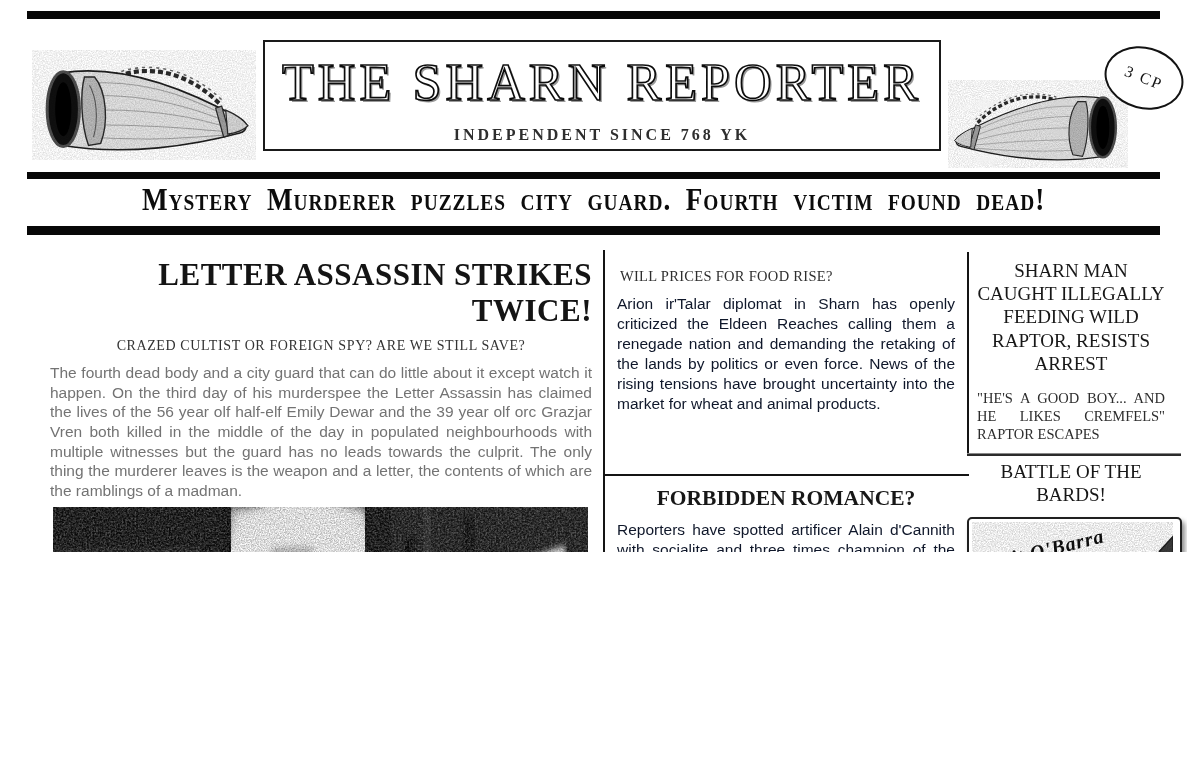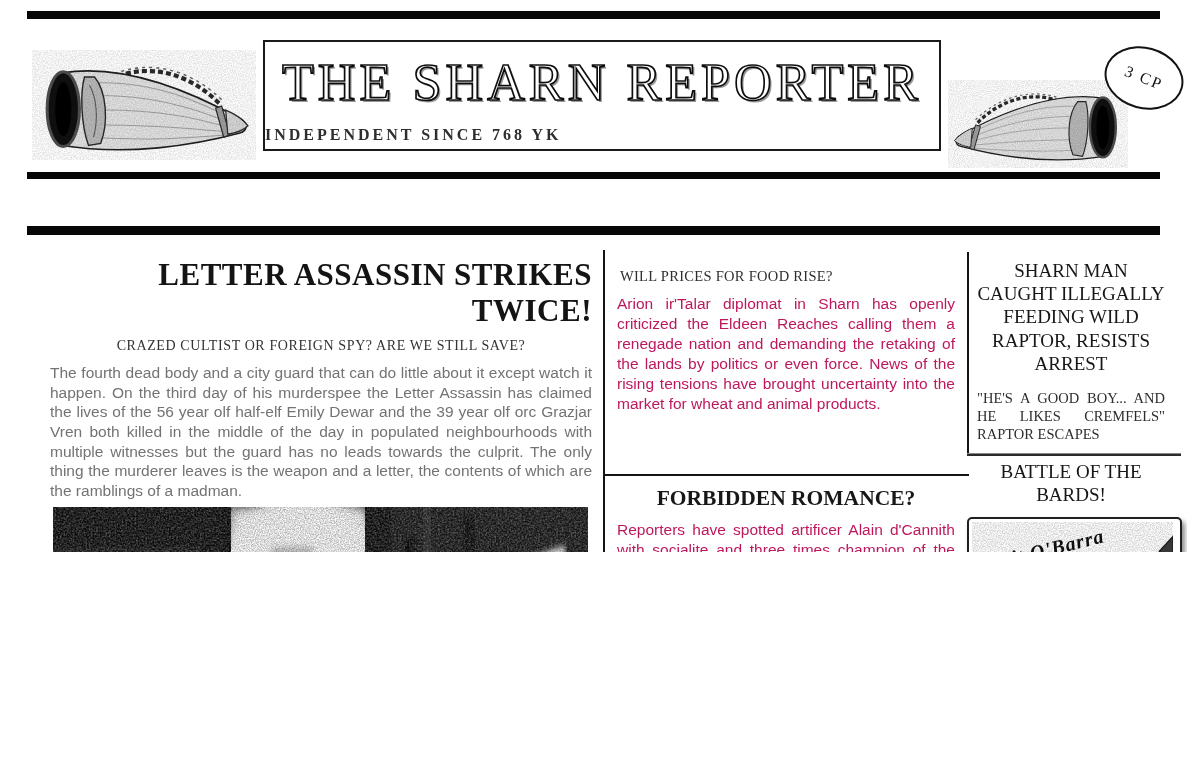--- a/index.html
+++ b/index.html
@@ -5,21 +5,21 @@
   html,body{margin:0;padding:0;background:#fff;}
   .page{position:relative;width:1187px;height:552px;background:#fff;overflow:hidden;
         font-family:"Liberation Sans",sans-serif;color:#222;}
   .bar{position:absolute;left:27px;width:1133px;background:#070707;}
   #topbar{top:11px;height:8px;}
   #banner-top{top:172px;height:7px;}
   #banner-bottom{top:226px;height:9px;}
 
   .masthead-box{position:absolute;left:263px;top:40px;width:674px;height:107px;border:2px solid #1a1a1a;}
   .masthead-title-svg{position:absolute;left:2px;top:8px;width:670px;height:70px;}
-  .masthead-tagline{position:absolute;left:0;top:84px;width:100%;
+  .masthead-tagline{position:absolute;left:0;top:84px;width:100%;text-align:center;
         font-family:"Liberation Serif",serif;font-size:16px;font-weight:600;
         letter-spacing:3px;color:#2e2e2e;}
 
   .horn{position:absolute;}
   #horn-left{left:32px;top:50px;width:224px;height:110px;}
   #horn-right{left:948px;top:80px;width:180px;height:88px;transform:scaleX(-1);}
 
   .badge{position:absolute;left:1104px;top:47px;width:76px;height:58px;border:2px solid #131313;
         border-radius:50%;transform:rotate(15deg);display:flex;align-items:center;justify-content:center;background:#fff;}
   .badge span{font-family:"Liberation Serif",serif;font-size:16px;letter-spacing:2px;color:#131313;transform:rotate(7deg);}
@@ -44,21 +44,21 @@
   .lead-teaser{text-align:center;font-size:15.5px;color:#2f2f2f;margin-top:13px;}
   .alley{position:absolute;left:53px;top:507px;width:535px;height:260px;display:block;}
 
   .mid-art{position:absolute;left:617px;width:338px;}
   #mid1{top:257px;} #mid2{top:486px;} #mid3{top:699px;}
   .mid-title{text-align:center;font-family:"Liberation Serif",serif;font-weight:700;font-size:21.5px;
         line-height:1.17;color:#171717;}
   #mid3 .mid-title{text-align:left;font-size:23px;}
   .mid-sub{font-family:"Liberation Serif",serif;font-size:14.5px;color:#2e2e2e;letter-spacing:0.3px;
         margin-top:10px;line-height:1.25;}
-  .mid-body{text-align:justify;font-size:15.5px;line-height:1.29;color:#be185d;margin-top:9px;}
+  .mid-body{text-align:justify;font-size:15.5px;line-height:1.29;color:#0f172a;margin-top:9px;}
 
   .right-art{position:absolute;left:977px;width:188px;}
   #raptor{top:259px;} #bards{top:460px;}
   .right-title{text-align:center;font-family:"Liberation Serif",serif;font-weight:400;font-size:19px;
         line-height:1.22;color:#171717;}
   .right-sub{text-align:justify;font-family:"Liberation Serif",serif;font-size:14.5px;line-height:1.24;
         color:#2d2d2d;margin-top:15px;}
 
   .ad{position:absolute;left:967px;top:517px;width:211px;height:239px;border:2px solid #202020;
         border-radius:5px;background:#fff;box-shadow:3px 4px 5px rgba(0,0,0,0.45);overflow:hidden;}
@@ -132,20 +132,23 @@
     <path d="M182,56 L190,84 196,82 188,54 Z" fill="#9f9f9f" stroke="#2a2a2a" stroke-width="1.2"></path>
     <path d="M192,58 C202,62 210,68 214,73 C210,77 202,80 194,81 Z" fill="#d6d6d6" stroke="#2a2a2a" stroke-width="1.2"></path>
     <rect width="222" height="106" filter="url(#grainB)" opacity="0.12"></rect>
   </svg>
 
   <div class="badge">
     <span>3 CP</span>
   </div>
 
   <div class="bar" id="banner-top"></div>
+  <div class="banner-headline">
+    <span>Mystery Murderer puzzles city guard. Fourth victim found dead!</span>
+  </div>
   <div class="bar" id="banner-bottom"></div>
 
   <div class="vrule1"></div>
   <div class="vrule2"></div>
   <div class="mid-hr" id="mid-hr1"></div>
   <div class="mid-hr" id="mid-hr2"></div>
   <div class="right-hr"></div>
 
   <div class="lead">
     <div class="lead-title">LETTER ASSASSIN STRIKES TWICE!</div>

